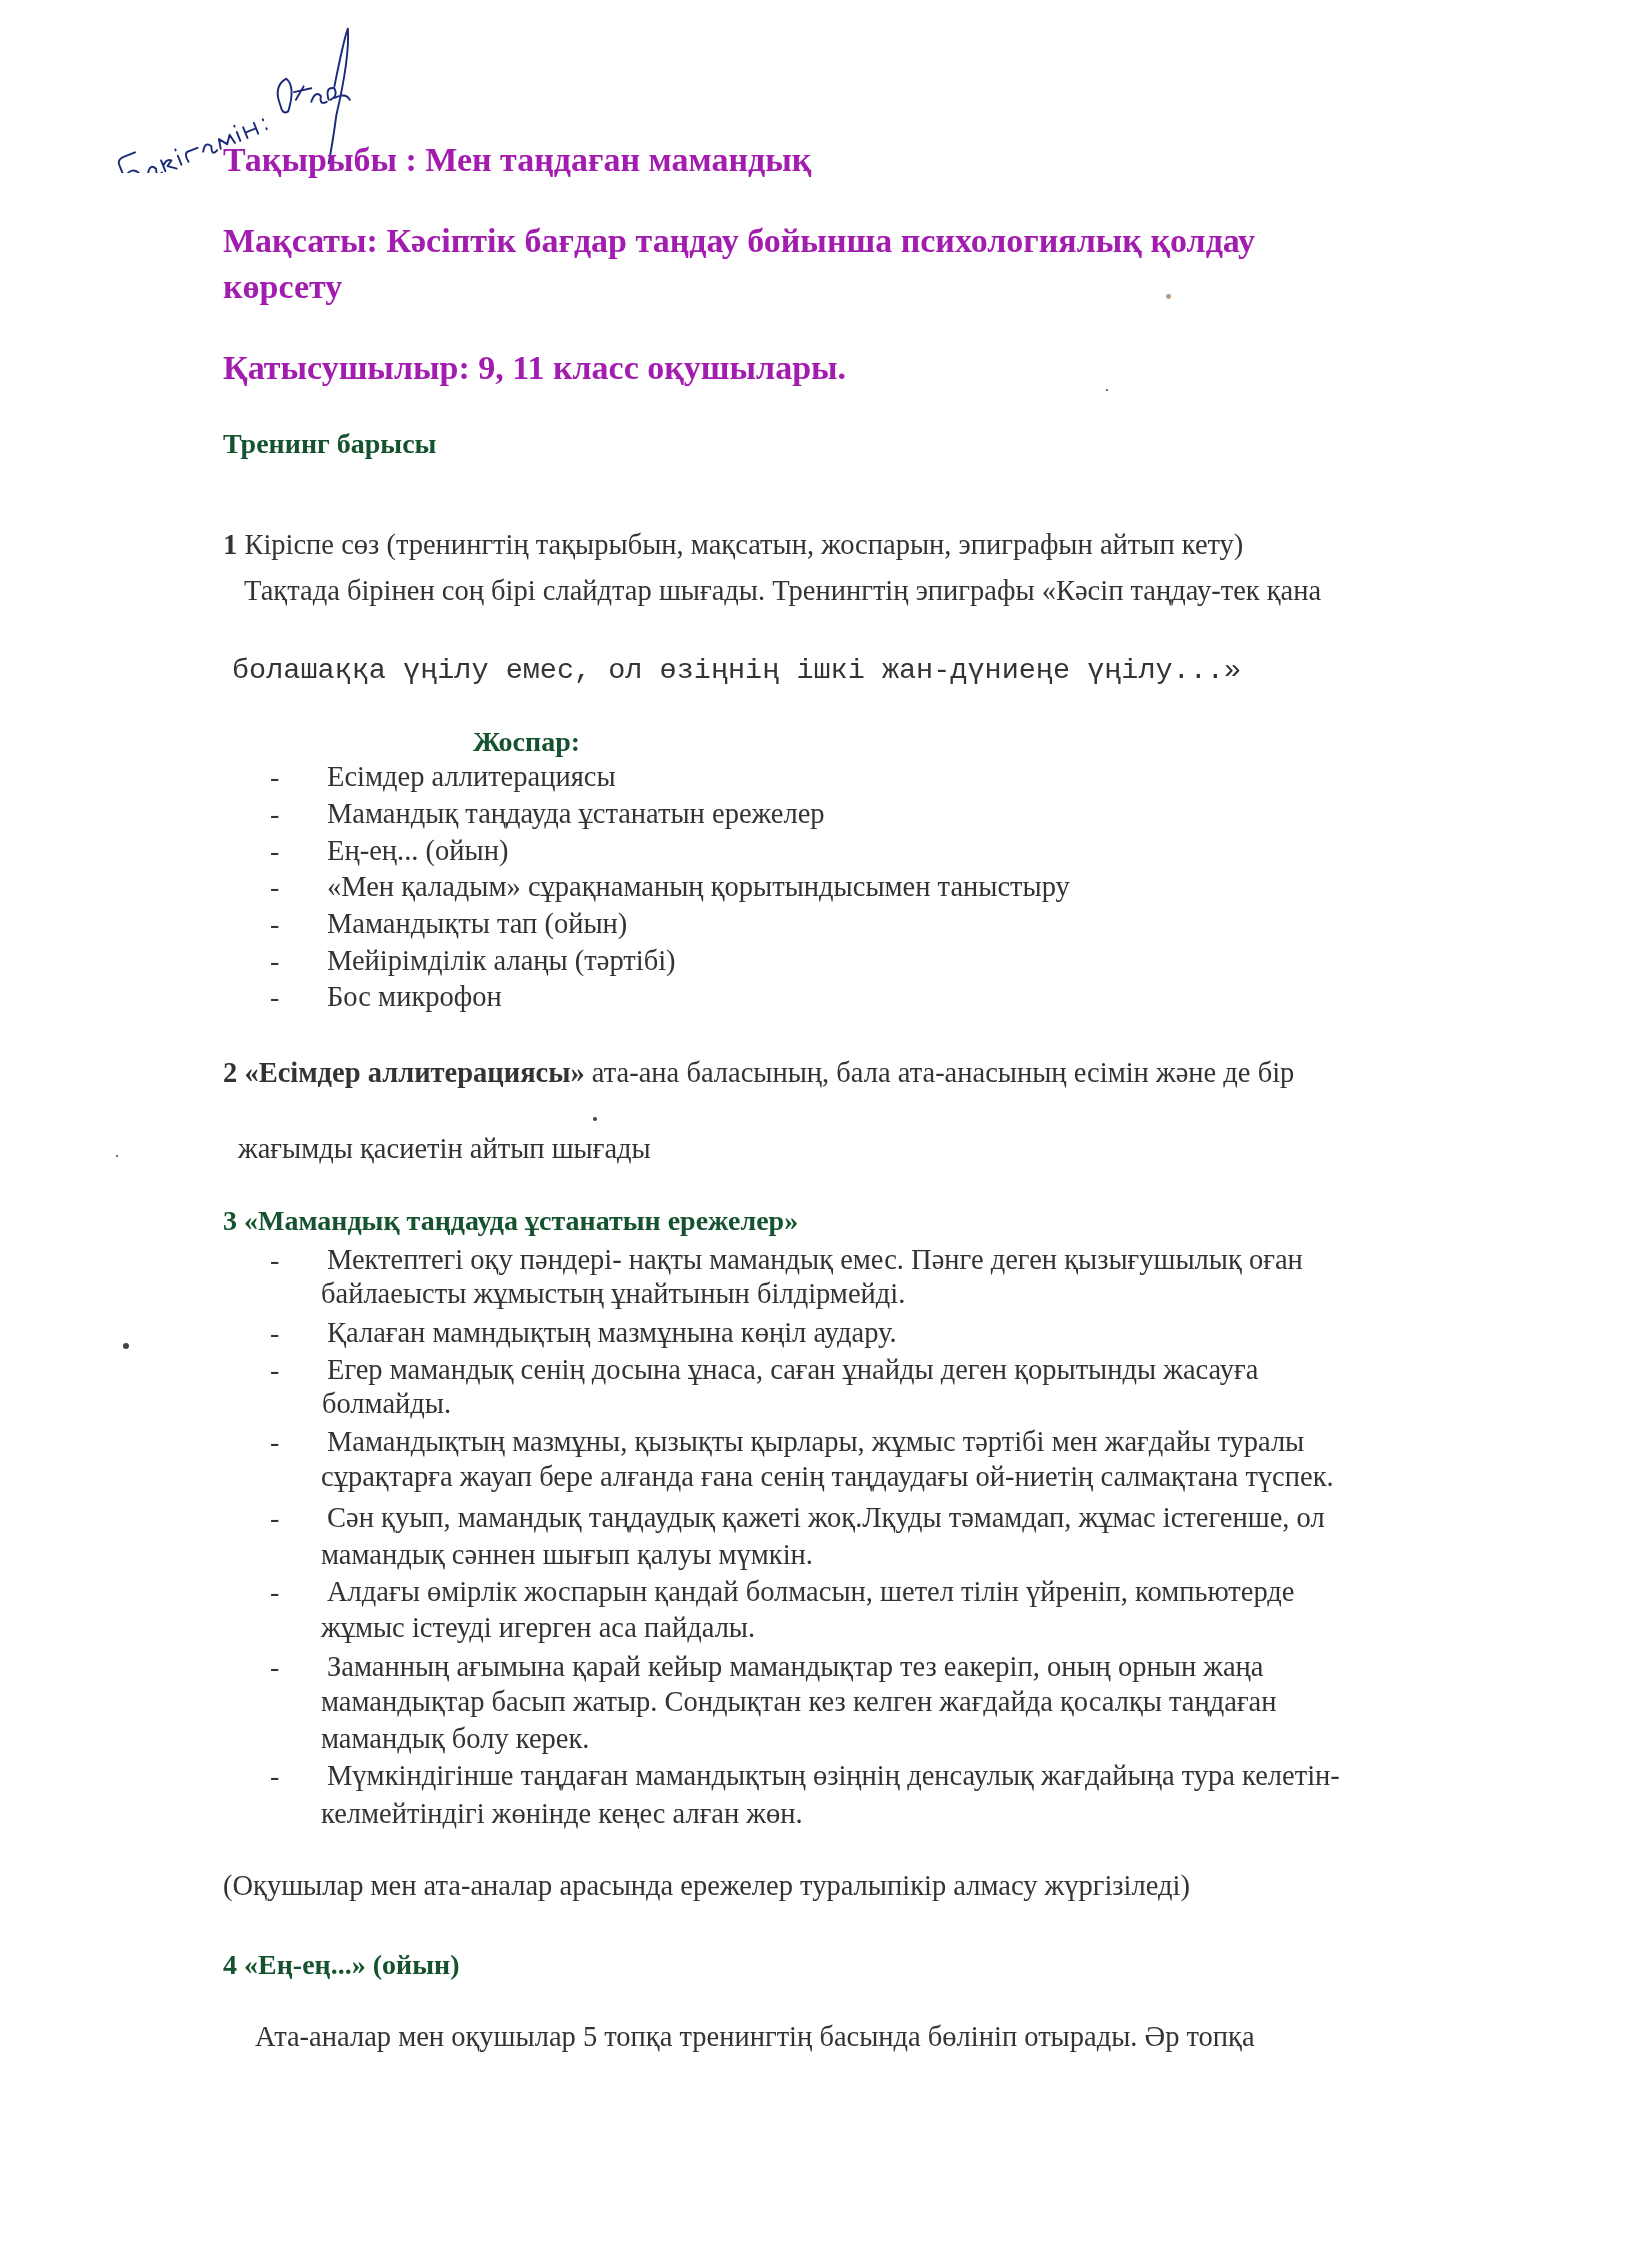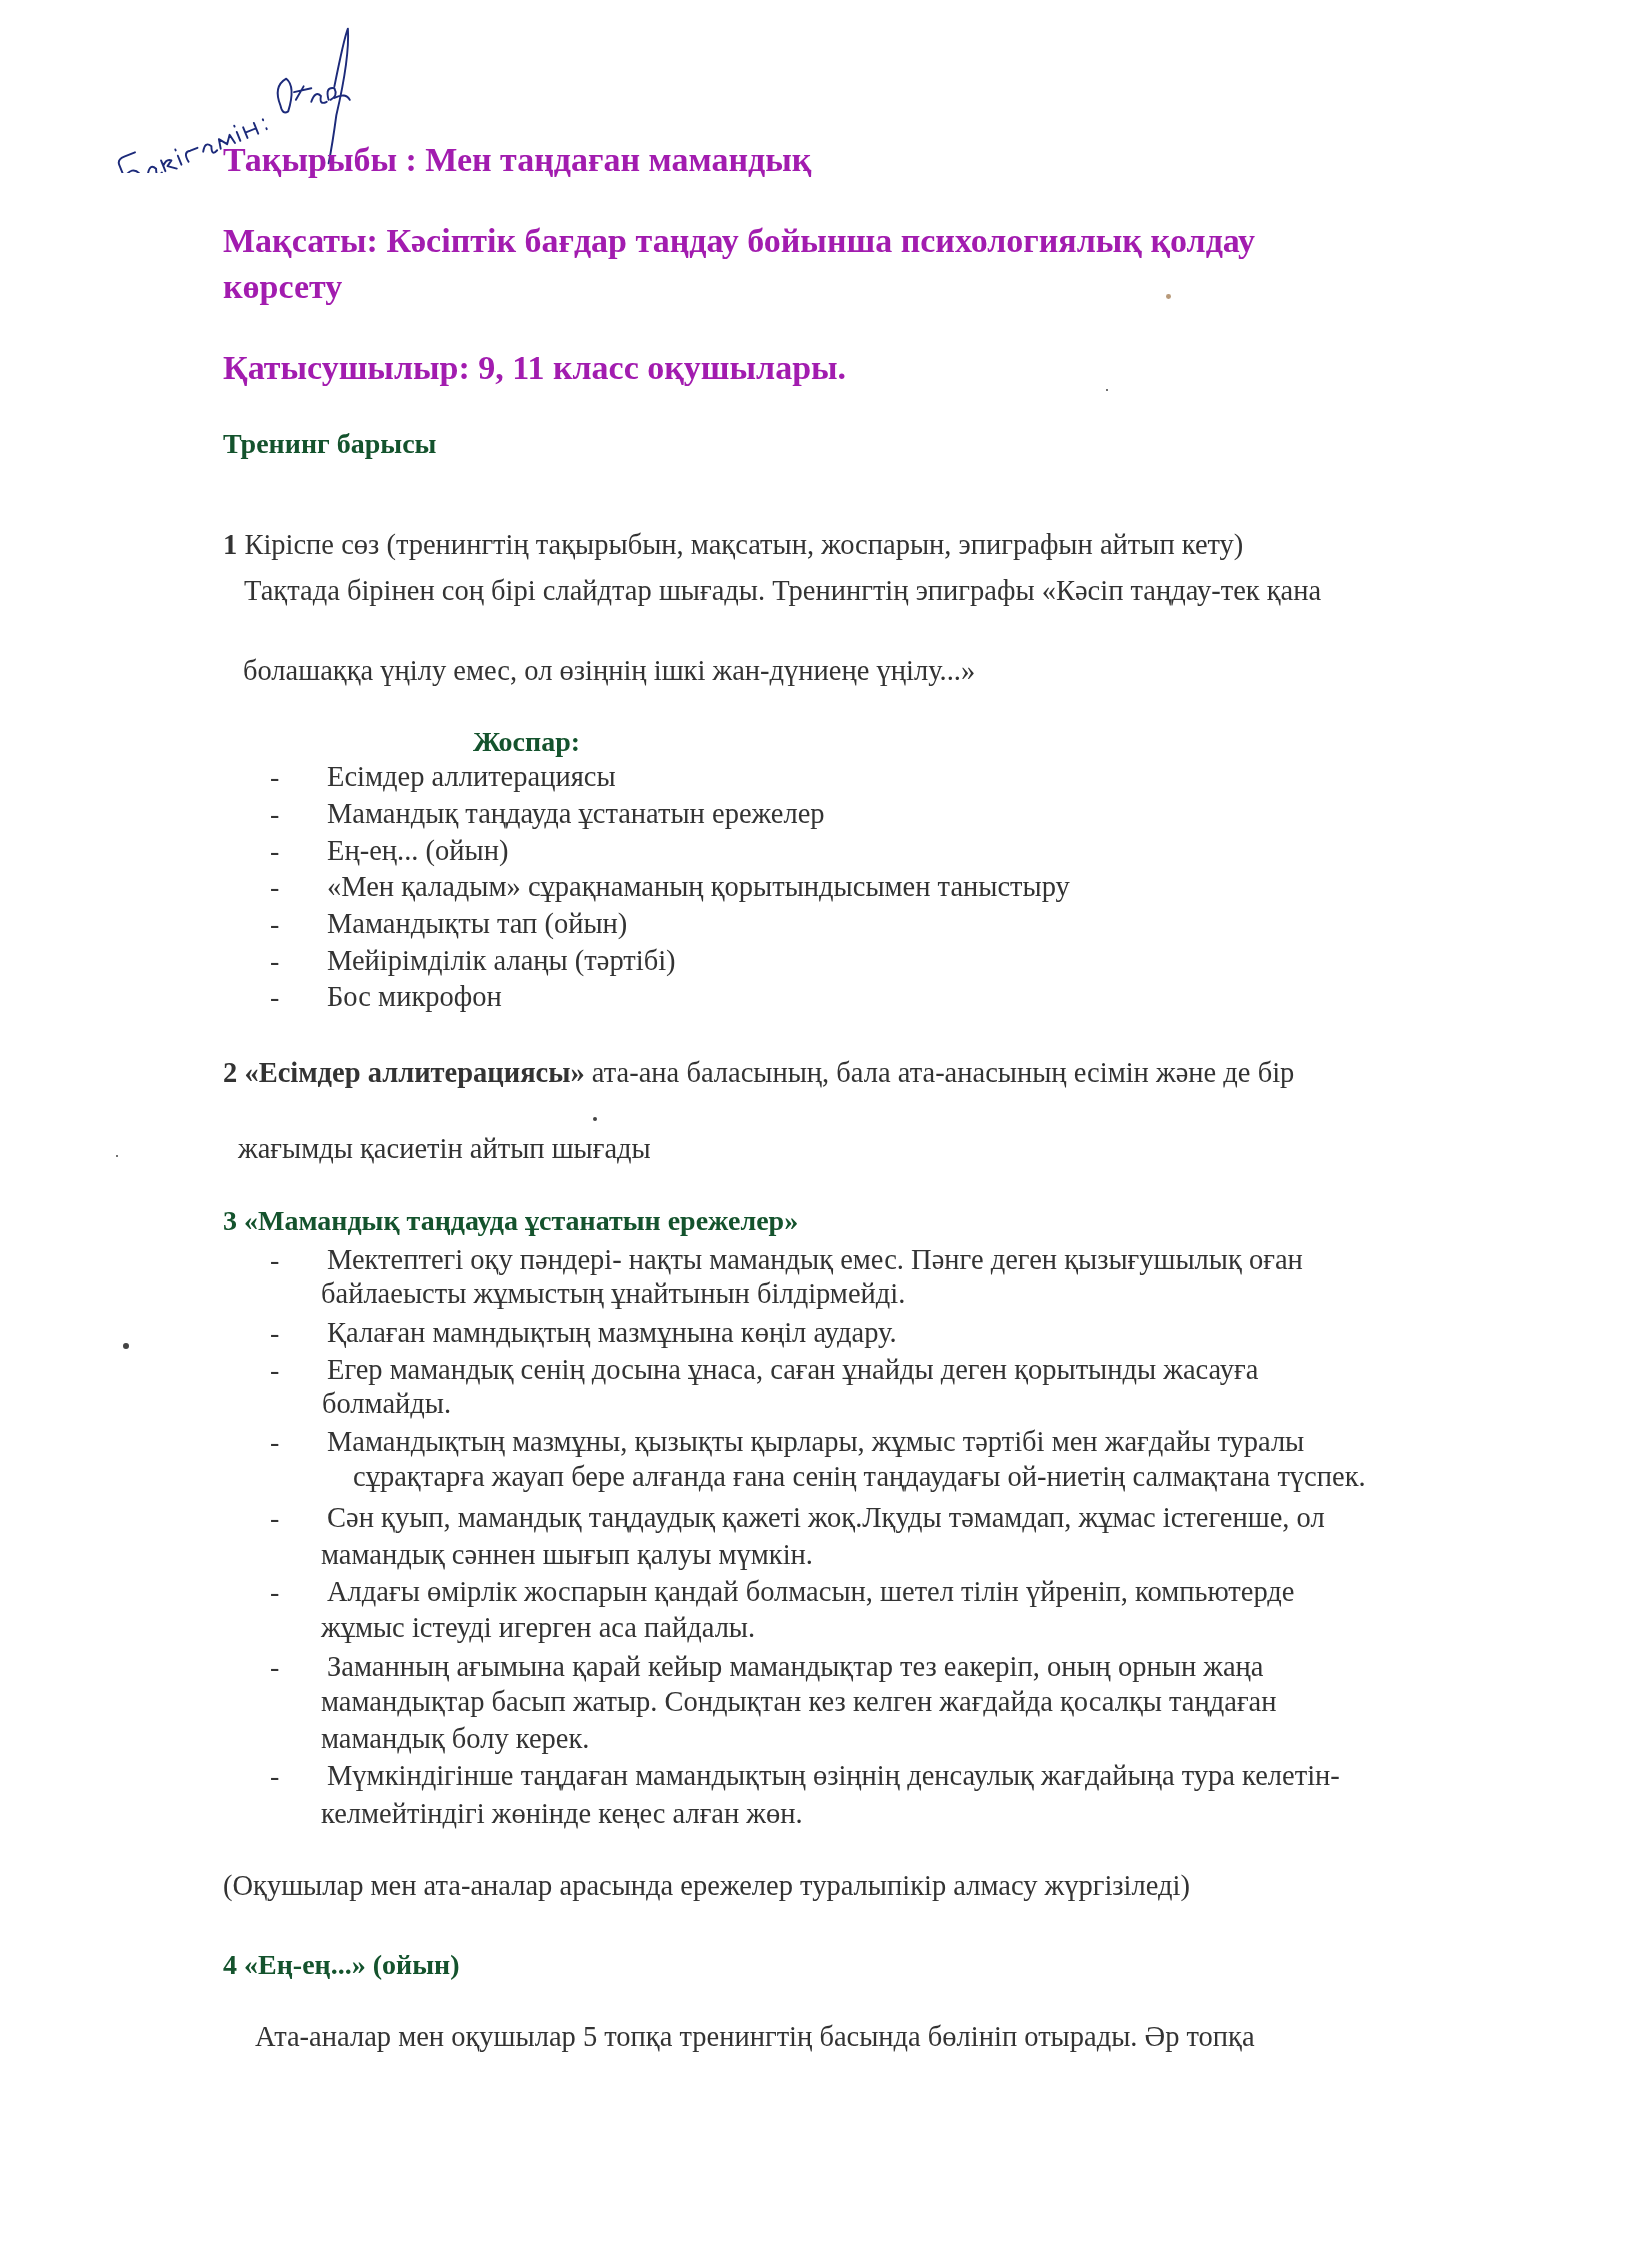--- a/index.html
+++ b/index.html
@@ -46,21 +46,21 @@
 <div class="line h1" style="left:223px; top:287px;">көрсету</div>
 <div class="line h1" style="left:223px; top:368px;">Қатысушылыр: 9, 11 класс оқушылары.</div>
 
 <div class="line h2" style="left:223px; top:444px;">Тренинг барысы</div>
 
 <div class="line body" style="left:223px; top:517px;margin-top:28px;">
   <span class="b">1</span>
   <span>Кіріспе сөз (тренингтің тақырыбын, мақсатын, жоспарын, эпиграфын айтып кету)</span>
 </div>
 <div class="line body" style="left:244px; top:591px;">Тақтада бірінен соң бірі слайдтар шығады. Тренингтің эпиграфы «Кәсіп таңдау-тек қана</div>
-<div class="line body" style="left:243px; top:671px;">болашаққа үңілу емес, ол өзіңнің ішкі жан-дүниеңе үңілу...»</div>
+<div class="line body" style="left:232px; top:671px;font-family:Liberation Mono, monospace;">болашаққа үңілу емес, ол өзіңнің ішкі жан-дүниеңе үңілу...»</div>
 
 <div class="line h2" style="left:473px; top:742px;">Жоспар:</div>
 <div id="plan-list">
     <div class="dash" style="left: 270px; top: 777px;">-</div>
     <div class="line body" style="left: 327px; top: 777px;">Есімдер аллитерациясы</div>
     <div class="dash" style="left: 270px; top: 814px;">-</div>
     <div class="line body" style="left: 327px; top: 814px;">Мамандық таңдауда ұстанатын ережелер</div>
     <div class="dash" style="left: 270px; top: 851px;">-</div>
     <div class="line body" style="left: 327px; top: 851px;">Ең-ең... (ойын)</div>
     <div class="dash" style="left: 270px; top: 887px;">-</div>
@@ -83,21 +83,21 @@
     <div class="dash" style="left: 270px; top: 1260px;">-</div>
     <div class="line body" style="left: 327px; top: 1260px;">Мектептегі оқу пәндері- нақты мамандық емес. Пәнге деген қызығушылық оған</div>
     <div class="line body" style="left: 321px; top: 1294px;">байлаеысты жұмыстың ұнайтынын білдірмейді.</div>
     <div class="dash" style="left: 270px; top: 1333px;">-</div>
     <div class="line body" style="left: 327px; top: 1333px;">Қалаған мамндықтың мазмұнына көңіл аудару.</div>
     <div class="dash" style="left: 270px; top: 1370px;">-</div>
     <div class="line body" style="left: 327px; top: 1370px;">Егер мамандық сенің досына ұнаса, саған ұнайды деген қорытынды жасауға</div>
     <div class="line body" style="left: 322px; top: 1404px;">болмайды.</div>
     <div class="dash" style="left: 270px; top: 1442px;">-</div>
     <div class="line body" style="left: 327px; top: 1442px;">Мамандықтың мазмұны, қызықты қырлары, жұмыс тәртібі мен жағдайы туралы</div>
-    <div class="line body" style="left: 321px; top: 1477px; margin-left: 32px;">сұрақтарға жауап бере алғанда ғана сенің  таңдаудағы ой-ниетің салмақтана түспек.</div>
+    <div class="line body" style="left: 321px; top: 1477px;">сұрақтарға жауап бере алғанда ғана сенің  таңдаудағы ой-ниетің салмақтана түспек.</div>
     <div class="dash" style="left: 270px; top: 1518px;">-</div>
     <div class="line body" style="left: 327px; top: 1518px;">Сән қуып, мамандық таңдаудық қажеті жоқ.Лқуды тәмамдап, жұмас істегенше, ол</div>
     <div class="line body" style="left: 321px; top: 1555px;">мамандық сәннен шығып қалуы мүмкін.</div>
     <div class="dash" style="left: 270px; top: 1592px;">-</div>
     <div class="line body" style="left: 327px; top: 1592px;">Алдағы өмірлік жоспарын қандай болмасын, шетел тілін үйреніп, компьютерде</div>
     <div class="line body" style="left: 321px; top: 1628px;">жұмыс істеуді игерген аса пайдалы.</div>
     <div class="dash" style="left: 270px; top: 1667px;">-</div>
     <div class="line body" style="left: 327px; top: 1667px;">Заманның ағымына қарай кейыр мамандықтар тез еакеріп, оның орнын жаңа</div>
     <div class="line body" style="left: 321px; top: 1702px;">мамандықтар басып жатыр. Сондықтан кез келген жағдайда қосалқы таңдаған</div>
     <div class="line body" style="left: 321px; top: 1739px;">мамандық болу керек.</div>

